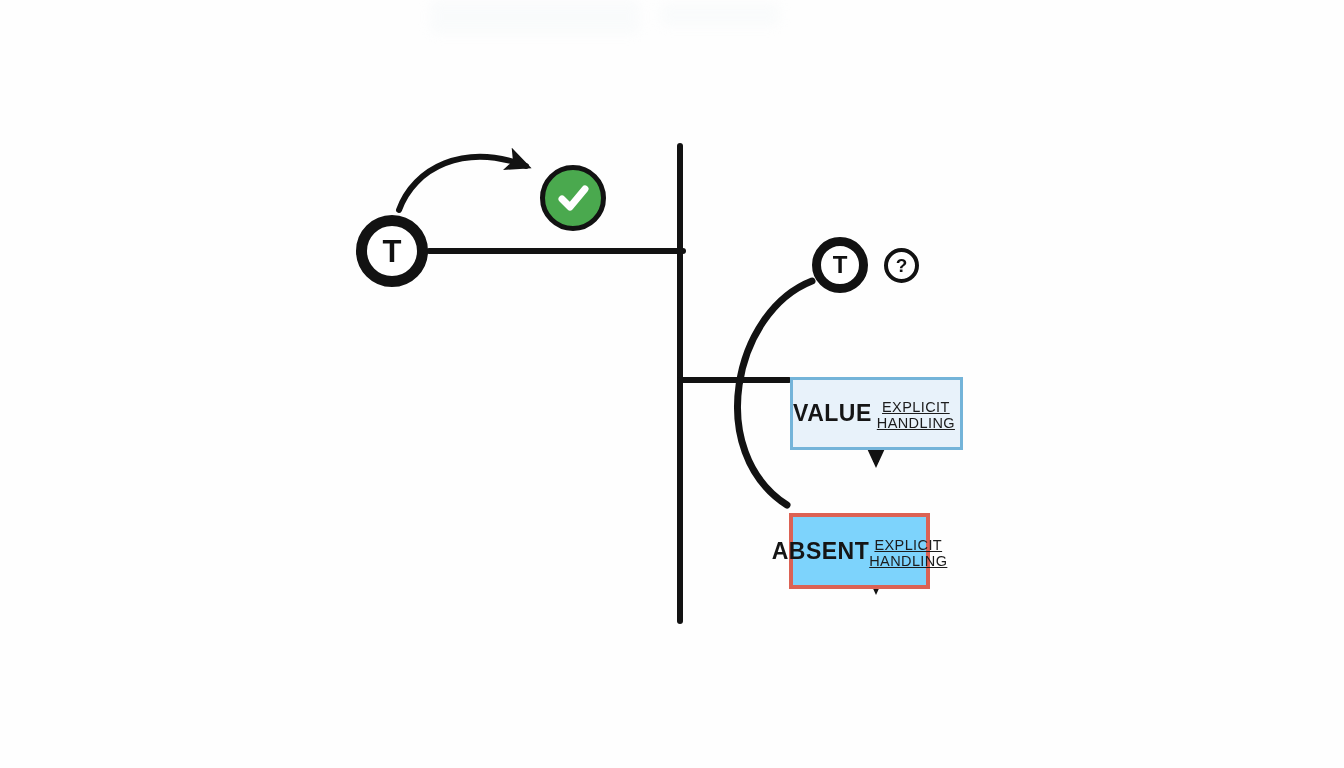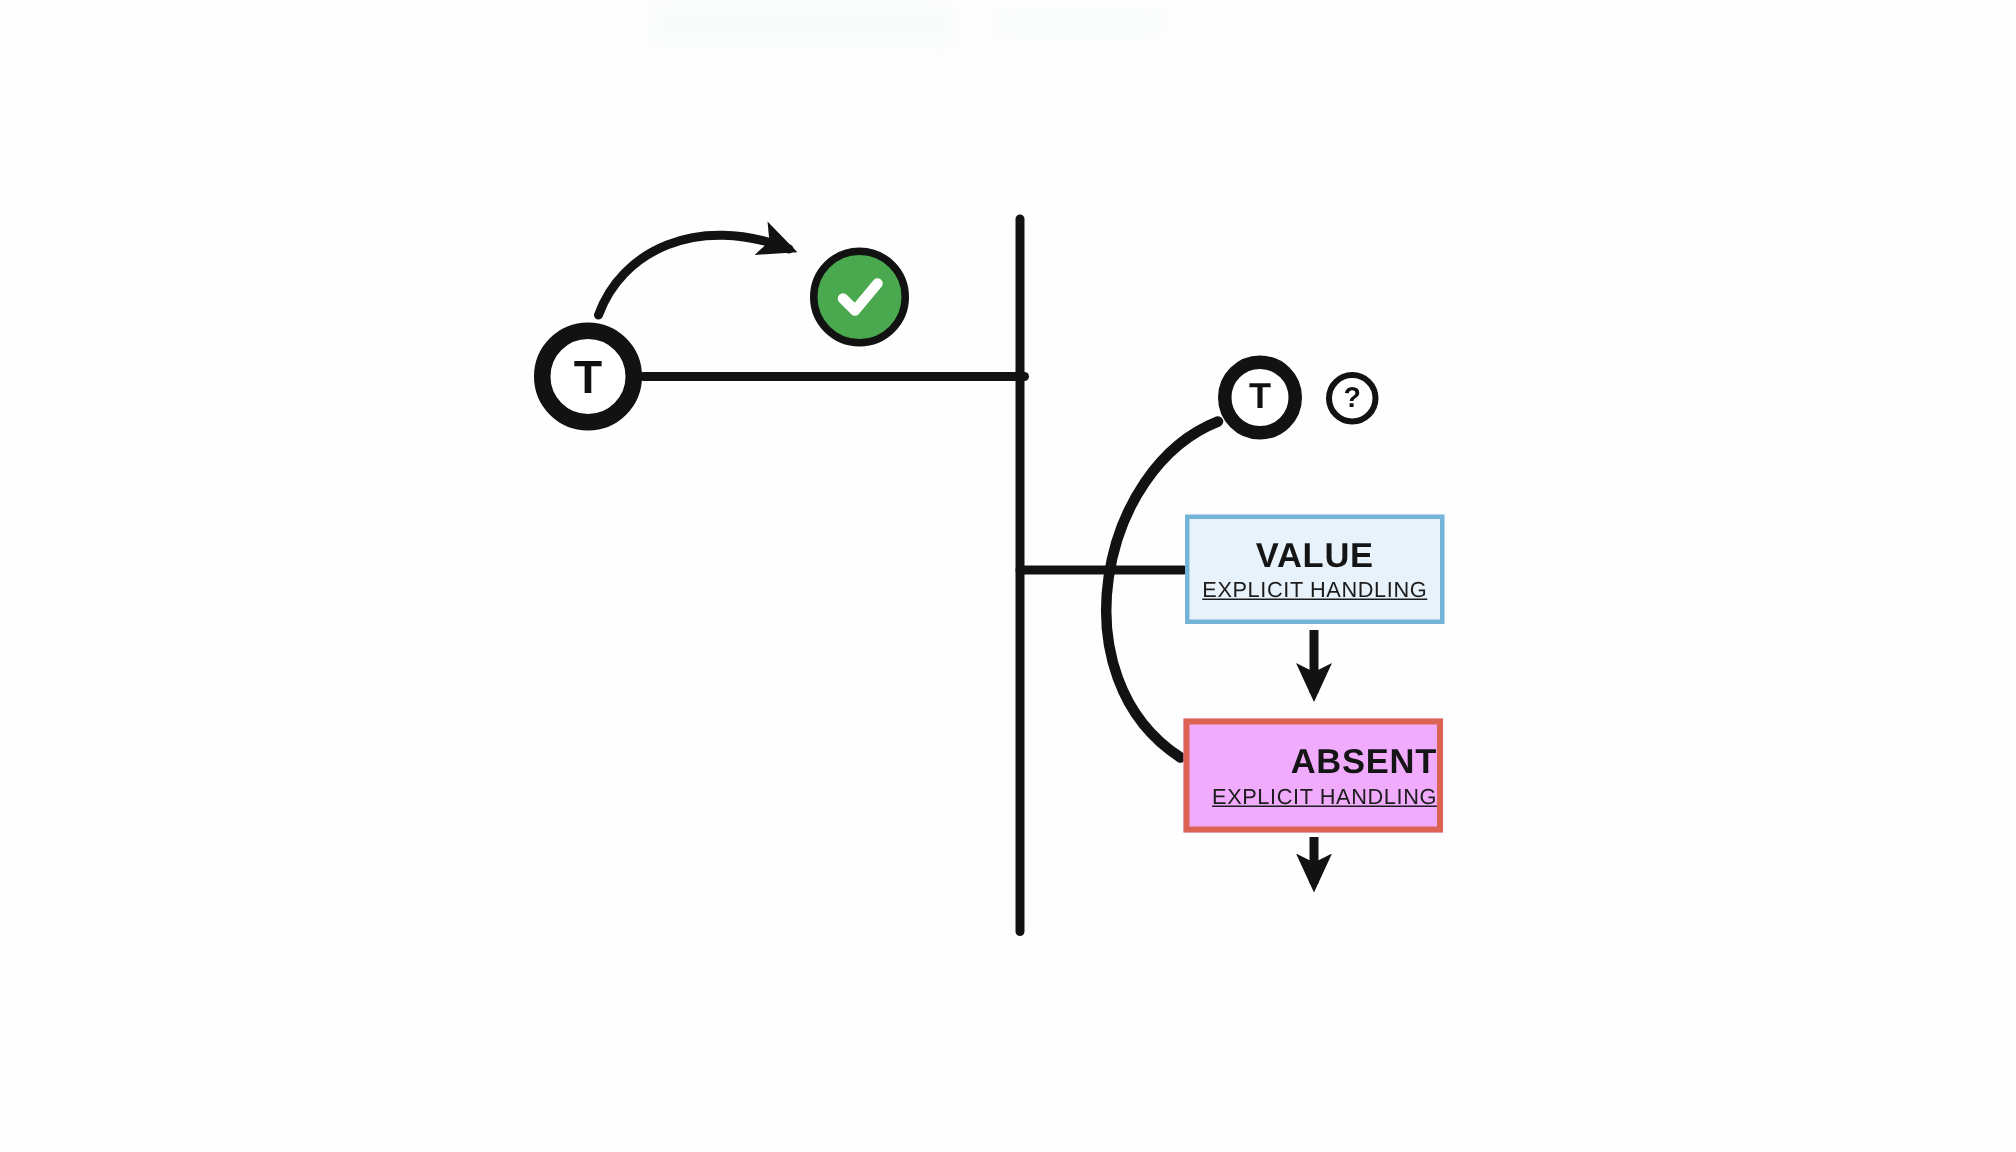--- a/index.html
+++ b/index.html
@@ -22,25 +22,25 @@
   .node .sym{color:#111111;font-weight:bold;line-height:1;}
   .t-left{left:356px;top:215px;width:50px;height:50px;border:11px solid #121212;}
   .t-left .sym{font-size:31px;}
   .t-right{left:812px;top:237px;width:38px;height:38px;border:9px solid #121212;}
   .t-right .sym{font-size:24px;}
   .q-node{left:884px;top:248px;width:27px;height:27px;border:4px solid #121212;}
   .q-node .sym{font-size:19px;}
   .check-node{left:540px;top:165px;width:56px;height:56px;border:5px solid #121212;background:#4aa94e;}
 
   
-  .hbox{position:absolute;box-sizing:border-box;display:flex;flex-direction:column;align-items:center;justify-content:center;text-align:center;}
+  .hbox{position:absolute;box-sizing:border-box;display:flex;flex-direction:row;align-items:center;justify-content:center;text-align:center;margin-top:34px;}
   .hbox .title{font-weight:bold;font-size:23px;color:#151515;letter-spacing:.5px;line-height:1.15;}
   .hbox .subtitle{font-size:14.5px;color:#1c1c1c;letter-spacing:.4px;margin-top:3px;text-decoration:underline;}
   .value-box{left:790px;top:343px;width:173px;height:73px;background:#e8f2fa;border:3px solid #74b4d9;}
-  .absent-box{left:789px;top:479px;width:173px;height:76px;background:#f0abfc;border:4px solid #dc6254;align-items:flex-end;}
+  .absent-box{left:789px;top:479px;width:141px;height:76px;background:#7dd3fc;border:4px solid #dc6254;}
 </style>
 </head>
 <body>
 
 <div class="canvas">
 
   <div class="smudge a"></div>
   <div class="smudge b"></div>
 
   <svg class="wires" width="1344" height="768" viewBox="0 0 1344 768">

